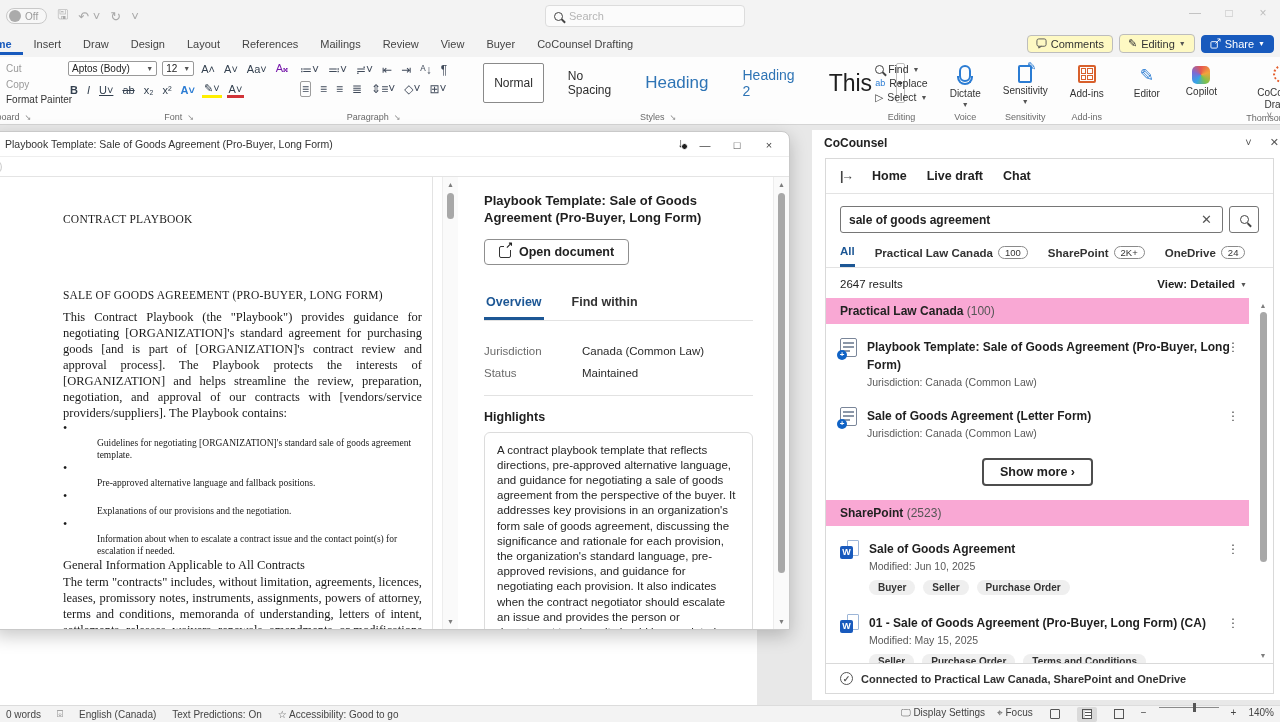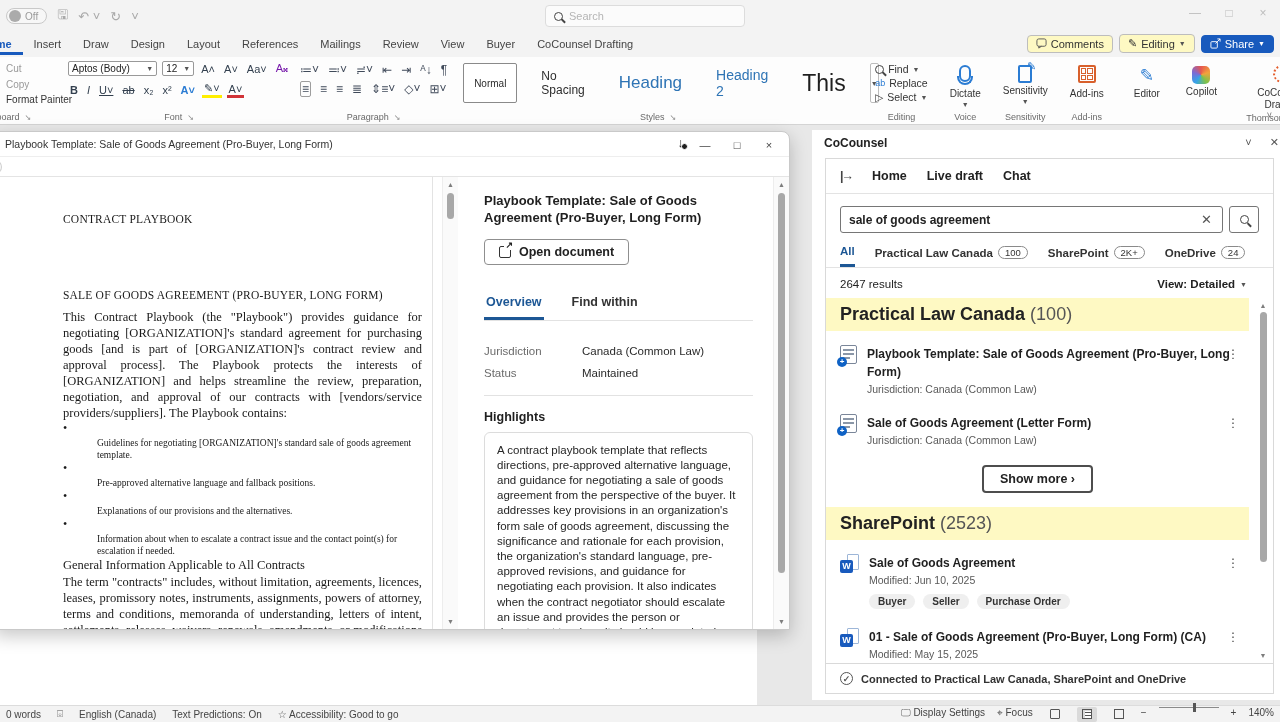--- a/index.html
+++ b/index.html
@@ -35,21 +35,21 @@
   .clip-items { font-size:10px; color:#9a9a9a; line-height:1.55; padding-left:52px; white-space:nowrap; }
   .font-row1, .font-row2 { display:flex; align-items:center; gap:5px; }
   .combo { border:1px solid #999; border-radius:2px; font-size:10px; color:#222; padding:1px 3px; display:flex; align-items:center; gap:6px; background:#fff; }
   .carr { font-size:7px; color:#555; }
   .fbtn { font-size:11px; color:#33404f; padding:0 2px; }
   .para-grid { display:flex; flex-direction:column; gap:4px; padding-top:2px; }
   .para-row { display:flex; gap:9px; align-items:center; }
   .styles-strip { display:flex; align-items:center; gap:14px; padding:2px 6px; }
   .stylecard { display:flex; align-items:center; justify-content:center; height:40px; padding:0 10px; color:#2d2d2d; }
   .stylecard.sel { border:1px solid #8a8a8a; border-radius:2px; background:#fff; }
-  .style-normal { font-size:10px; } .style-nospace { font-size:12px; }
+  .style-normal { font-size:12px;margin-left:20px; } .style-nospace { font-size:12px; }
   .style-h1 { font-size:17px; color:#2e74b5; } .style-h2 { font-size:14px; color:#2e74b5; }
   .style-title { font-size:23px; color:#1f1f1f; }
   .styles-more { width:18px; height:40px; border:1px solid #bdbdbd; border-radius:2px; display:flex; align-items:center; justify-content:center; font-size:7px; color:#555; background:#fff; }
   .edit-col { display:flex; flex-direction:column; gap:2px; font-size:10.5px; color:#333; padding:2px 6px; }
   .edit-col > div { display:flex; align-items:center; gap:4px; white-space:nowrap; }
   .bigbtn { display:flex; flex-direction:column; align-items:center; justify-content:flex-start; gap:2px; font-size:10px; color:#333; padding:2px 6px; text-align:center; white-space:nowrap; }
   .mic { width:12px; height:17px; border:2px solid #2b7cd3; border-radius:7px; position:relative; margin-top:2px; }
   .mic:after { content:""; position:absolute; left:-4px; right:-4px; bottom:-5px; height:7px; border:2px solid #2b7cd3; border-top:none; border-radius:0 0 8px 8px; }
   .addins-ic { width:18px; height:18px; border:2px solid #d8602c; border-radius:2px; display:grid; grid-template-columns:1fr 1fr; grid-template-rows:1fr 1fr; gap:1px; padding:1px; margin-top:2px; }
   .addins-ic span { border:1.5px solid #d8602c; }
@@ -121,21 +121,21 @@
   .mag { width:9px; height:9px; border:1.5px solid #444; border-radius:50%; position:relative; }
   .mag:after { content:""; position:absolute; width:5px; height:1.5px; background:#444; transform:rotate(45deg); right:-4px; bottom:-2px; }
   .filters { display:flex; align-items:center; gap:20px; padding:4px 14px 0; font-size:11.5px; color:#333; border-bottom:1px solid #e3e3e3; }
   .filter { padding-bottom:7px; display:flex; align-items:center; gap:5px; font-weight:bold; }
   .filter.active { color:#1d5795; border-bottom:3px solid #1d5795; }
   .cnt { border:1px solid #8a8a8a; border-radius:9px; font-size:9.5px; padding:0 6px; color:#333; font-weight:normal; }
   .resultsbar { display:flex; justify-content:space-between; align-items:center; padding:10px 26px 8px 14px; font-size:11.5px; color:#222; }
   .resultsbar b { font-weight:normal; }
   .viewsel { font-weight:bold; display:flex; gap:5px; align-items:center; }
   .results { position:relative; flex:1; overflow:hidden; padding-right:24px; }
-  .secbar { background:#fef9c3; margin:0 0 4px; padding:6px 14px; font-size:18px; color:#222; }
+  .secbar { background:#f9a8d4; margin:0 0 4px; padding:6px 14px; font-size:12px; color:#222; }
   .secbar b { font-weight:bold; }
   .secbar span { color:#555; }
   .ritem { display:flex; gap:10px; padding:9px 6px 9px 14px; position:relative; }
   .ritem .tit { font-size:12px; font-weight:bold; color:#1f1f1f; line-height:1.25; }
   .ritem .sub { font-size:10.5px; color:#595959; margin-top:3px; }
   .kebab { position:absolute; right:10px; top:12px; color:#444; font-size:12px; }
   .tagrow { display:flex; gap:8px; margin-top:8px;font-weight:bold; }
   .tag { background:#efefef; border-radius:9px; font-size:10px; color:#333; padding:2px 9px; }
   .docplus { width:17px; height:19px; border:1.5px solid #7a8699; border-radius:2px; position:relative; flex:none; margin-top:1px; background:linear-gradient(#fff,#fff) padding-box; }
   .docplus i { position:absolute; left:2px; right:2px; height:1.5px; background:#8b97a8; }
@@ -431,21 +431,21 @@
         <div class="page">
           <div class="doc-h">CONTRACT PLAYBOOK</div>
           <div class="doc-gap"></div>
           <div class="doc-h">SALE OF GOODS AGREEMENT (PRO-BUYER, LONG FORM)</div>
           <div class="doc-p">This Contract Playbook (the "Playbook") provides guidance for negotiating [ORGANIZATION]'s standard agreement for purchasing goods [and is part of [ORGANIZATION]'s contract review and approval process]. The Playbook protects the interests of [ORGANIZATION] and helps streamline the review, preparation, negotiation, and approval of our contracts with [vendors/service providers/suppliers]. The Playbook contains:</div>
           <div class="doc-bullet-dot">•</div>
           <div class="doc-bullet-txt">Guidelines for negotiating [ORGANIZATION]'s standard sale of goods agreement template.</div>
           <div class="doc-bullet-dot">•</div>
           <div class="doc-bullet-txt">Pre-approved alternative language and fallback positions.</div>
           <div class="doc-bullet-dot">•</div>
-          <div class="doc-bullet-txt">Explanations of our provisions and the alternatives.</div>
+          <div class="doc-bullet-txt">Explanations of our provisions and the negotiation.</div>
           <div class="doc-bullet-dot">•</div>
           <div class="doc-bullet-txt">Information about when to escalate a contract issue and the contact point(s) for escalation if needed.</div>
           <div class="doc-line">General Information Applicable to All Contracts</div>
           <div class="doc-p" style="margin-top:0">The term "contracts" includes, without limitation, agreements, licences, leases, promissory notes, instruments, assignments, powers of attorney, terms and conditions, memoranda of understanding, letters of intent, settlements, releases, waivers, renewals, amendments, or modifications to existing contracts, and other similar documents.</div>
 
         </div>
       </div>
       <div class="vscroll">
         <span class="up">▲</span>
         <span class="thumb" style="top:16px;height:26px;"></span>

